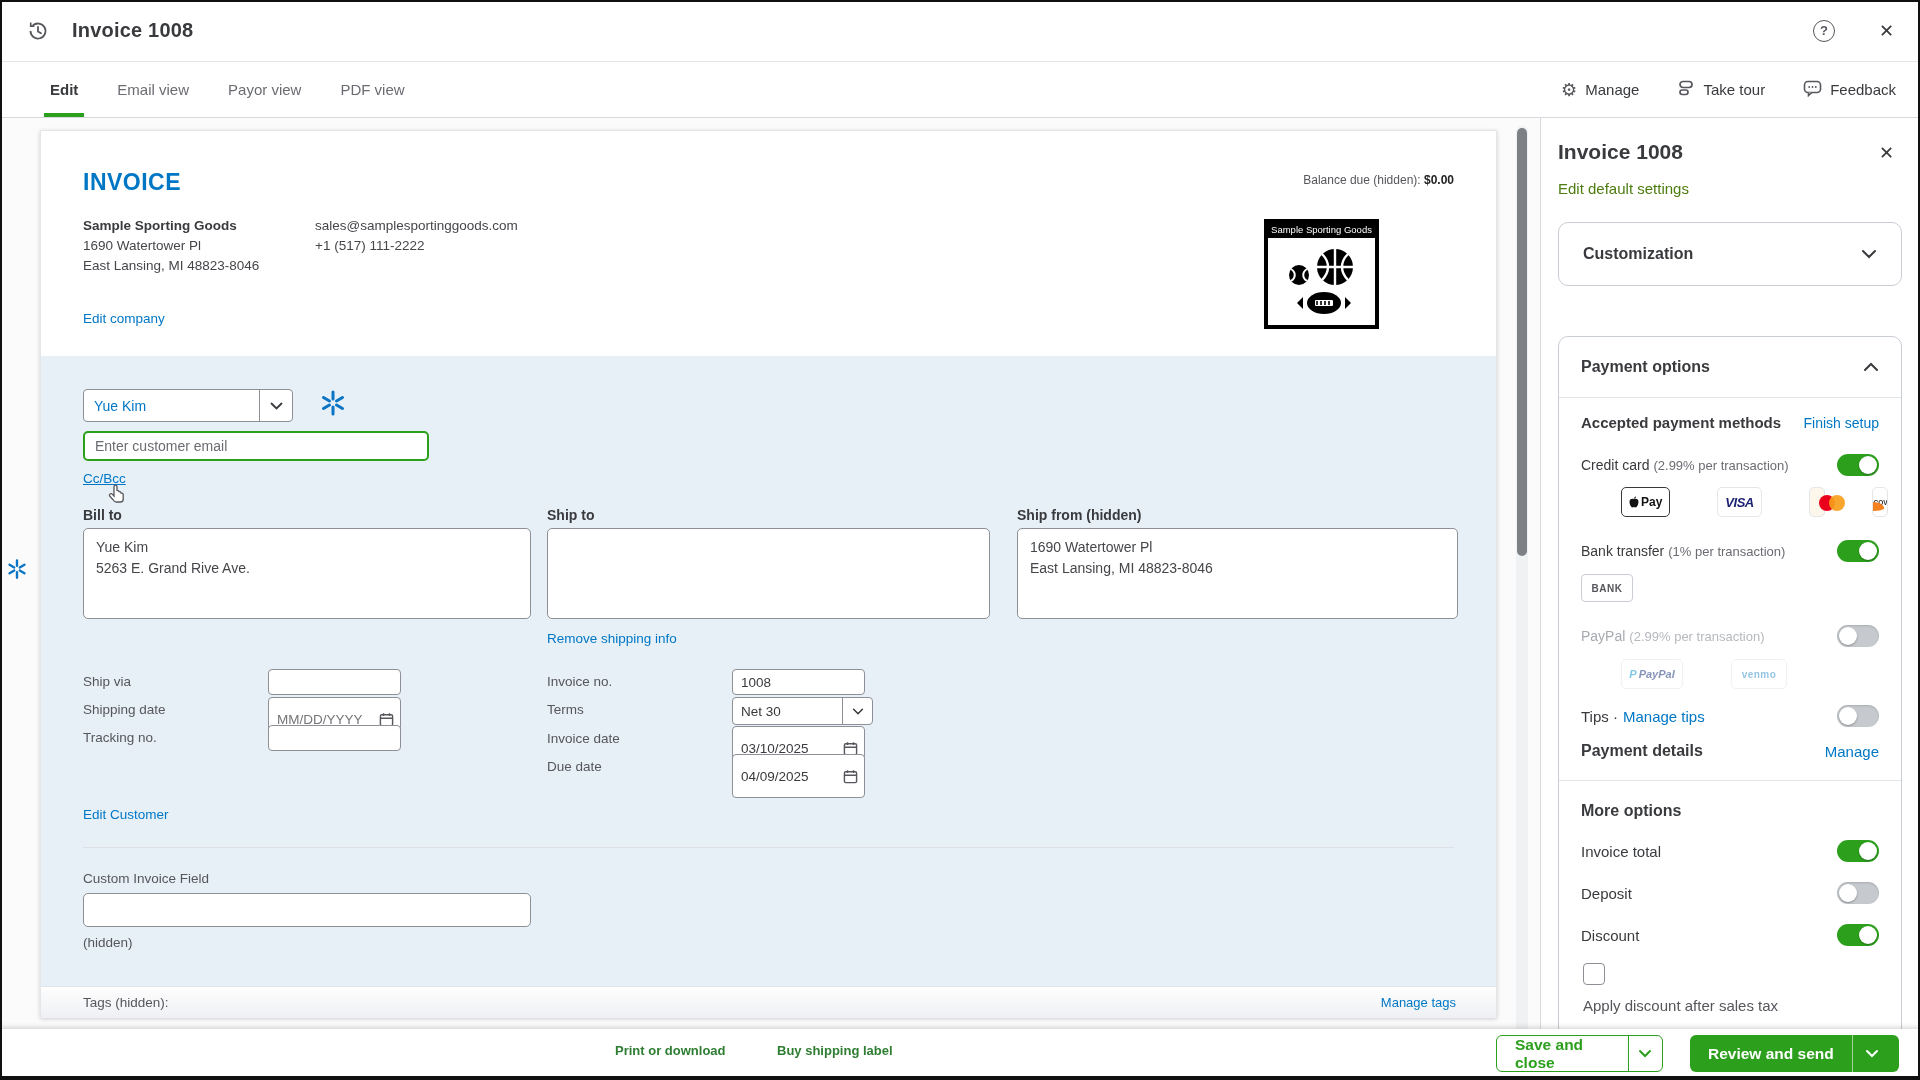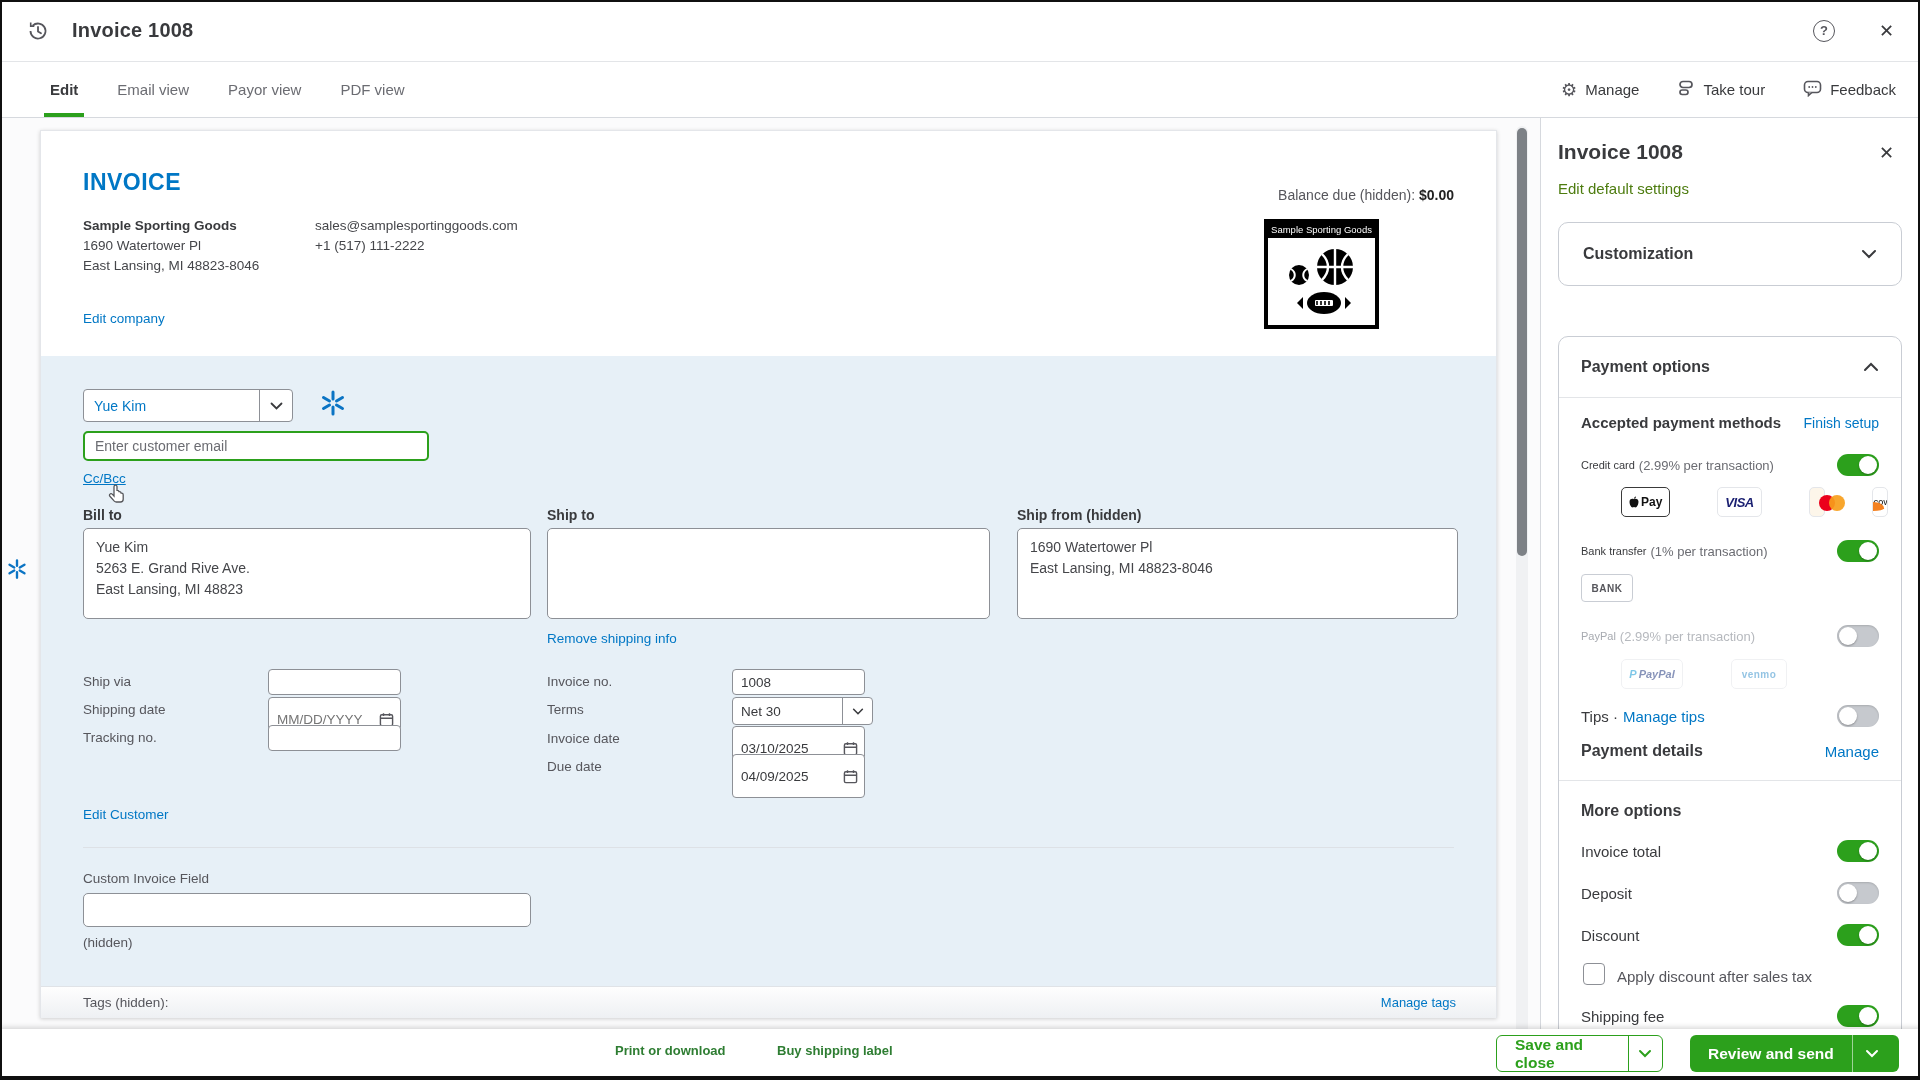--- a/index.html
+++ b/index.html
@@ -39,21 +39,21 @@
     background:linear-gradient(#fefefe,#eef0f3); border-top:1px solid #e0e3e7;
     display:flex; align-items:center; padding:0 40px 0 42px; }
   .tags-strip .lbl { font-size:13.5px; color:#56565c; }
   .tags-strip .link { margin-left:auto; }
 
   .inv-title { position:absolute; left:42px; top:38px; font-size:23px; font-weight:bold;
     color:#0077c5; letter-spacing:.5px; }
   .company { position:absolute; left:42px; top:85px; font-size:13.5px; line-height:20px; color:#45464a; }
   .company .nm { font-weight:bold; color:#393a3d; }
   .contact { position:absolute; left:274px; top:85px; font-size:13.5px; line-height:20px; color:#45464a; }
-  .balance { position:absolute; right:42px; top:56px; font-size:14px; color:#56565c; }
+  .balance { position:absolute; right:42px; top:42px; font-size:12px; color:#56565c; }
   .balance b { color:#222; }
   .logo { position:absolute; left:1223px; top:88px; width:115px; height:110px; background:#000;
     padding:4px; display:flex; flex-direction:column; }
   .logo .lt { color:#fff; font-size:9.5px; text-align:center; white-space:nowrap; padding:1px 0 3px; }
   .logo .li { flex:1; background:#fff; display:flex; align-items:center; justify-content:center; }
   .link { color:#0077c5; font-size:13.5px; cursor:pointer; text-decoration:none; }
   .link.u { text-decoration:underline; }
   .edit-company { position:absolute; left:42px; top:180px; }
 
   
@@ -116,21 +116,21 @@
   .pay-card { top:218px; height:836px; padding:0 22px; }
   .pc-head { height:60px; display:flex; align-items:center; }
   .pc-head .t { font-size:16px; font-weight:bold; }
   .pc-head svg { margin-left:auto; }
   .full-div { border-top:1px solid #e3e5e8; margin:0 -22px; }
   .row { display:flex; align-items:center; }
   .accepted { margin-top:16px; }
   .accepted .t { font-size:15px; font-weight:bold; }
   .accepted .lk { margin-left:auto; font-size:14px; }
   .pm-row { margin-top:23px; }
-  .pm-row .lbl { font-size:11px; color:#393a3d; }
+  .pm-row .lbl { font-size:14px; color:#393a3d; }
   .pm-row .fee { font-size:13px; color:#6b6c72; margin-left:4px; }
   .pm-row.disabled .lbl { color:#a7aab0; }
   .pm-row.disabled .fee { color:#b6b9be; }
   .pm-row .toggle { margin-left:auto; }
   .badges { margin-top:11px; display:flex; gap:7px; }
   .badge { height:30px; background:#fff; border:1px solid #e4e6ea; border-radius:5px;
     display:flex; align-items:center; justify-content:center; padding:0 7px;margin-left:40px; }
   .b-applepay { border:1.4px solid #3a3a3a; font-weight:bold; font-size:12px; color:#111; gap:2px; }
   .b-visa { color:#1a1f71; font-weight:bold; font-style:italic; font-size:13px; letter-spacing:-.5px; }
   .b-mc { background:#fdf6ea; width:46px; position:relative; }
@@ -152,21 +152,21 @@
   .tips-row { margin-top:16px; }
   .tips-row .lbl { font-size:15px; }
   .tips-row .lk { font-size:15px; margin-left:5px; }
   .details-row { margin-top:15px; }
   .details-row .t { font-size:16px; font-weight:bold; }
   .details-row .lk { margin-left:auto; font-size:15px; }
   .pc-div2 { margin-top:20px; }
   .more-title { margin-top:21px; font-size:16px; font-weight:bold; }
   .opt-row { margin-top:20px; }
   .opt-row .lbl { font-size:15px; }
-  .chk-row { margin-top:17px; display:flex; align-items:flex-end; gap:12px; padding-left:2px; }
+  .chk-row { margin-top:17px; display:flex; align-items:flex-start; gap:12px; padding-left:2px;flex-direction:column; }
   .checkbox { width:22px; height:22px; border:1.6px solid #8d9096; border-radius:4px; background:#fff; }
   .chk-row .lbl { font-size:15px; color:#56565c; }
 
   
   .toggle { width:42px; height:22px; border-radius:12px; position:relative; flex-shrink:0; cursor:pointer; }
   .toggle.on { background:#2ca01c; }
   .toggle.off { background:#c6c9ce; box-shadow:inset 0 1px 2px rgba(0,0,0,.15); }
   .knob { position:absolute; top:2px; width:18px; height:18px; border-radius:50%; background:#fff;
     box-shadow:0 1px 2px rgba(0,0,0,.3); }
   .toggle.on .knob { right:2px; }
@@ -302,21 +302,20 @@
         </svg>
       </span>
 
       <div class="col-label" style="left:42px">Bill to</div>
       <div class="col-label" style="left:506px">Ship to</div>
       <div class="col-label" style="left:976px">Ship from (hidden)</div>
 
       <div class="addr-box" style="left:42px;width:448px">
         <div>Yue Kim</div>
         <div>5263 E. Grand Rive Ave.</div>
-        <div>East Lansing, MI  48823</div>
       </div>
       <div class="addr-box" style="left:506px;width:443px"></div>
       <div class="addr-box" style="left:976px;width:441px">
         <div>1690 Watertower Pl</div>
         <div>East Lansing, MI 48823-8046</div>
       </div>
       <a class="link remove-ship">Remove shipping info</a>
 
       <div class="f-label" style="left:42px;top:543px">Ship via</div>
       <input class="t-input" style="left: 227px; top: 538px;">

